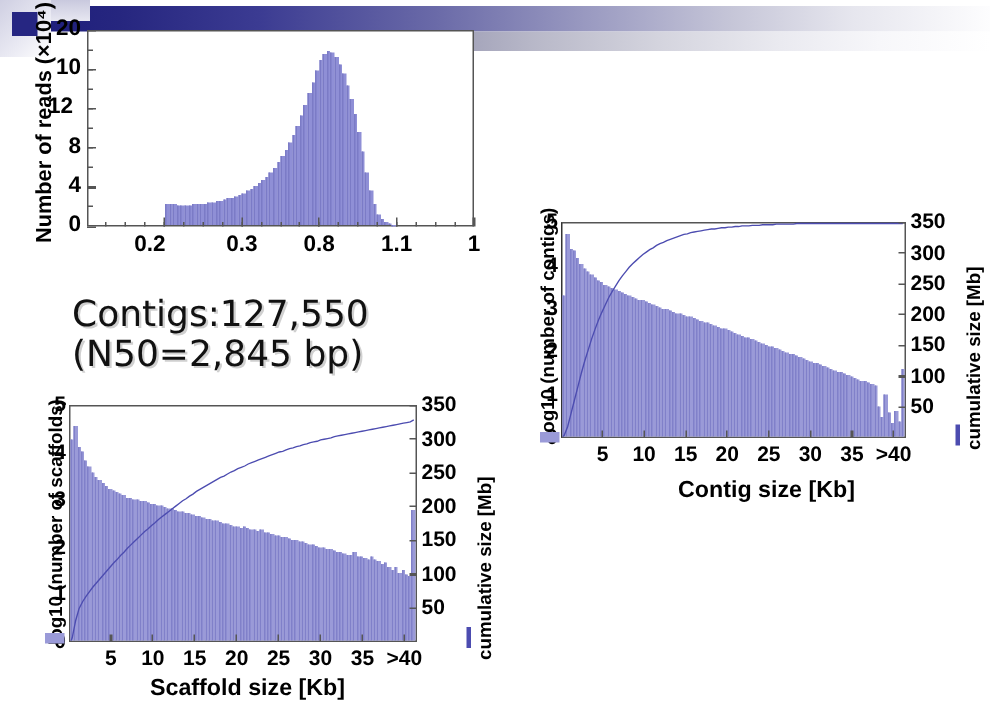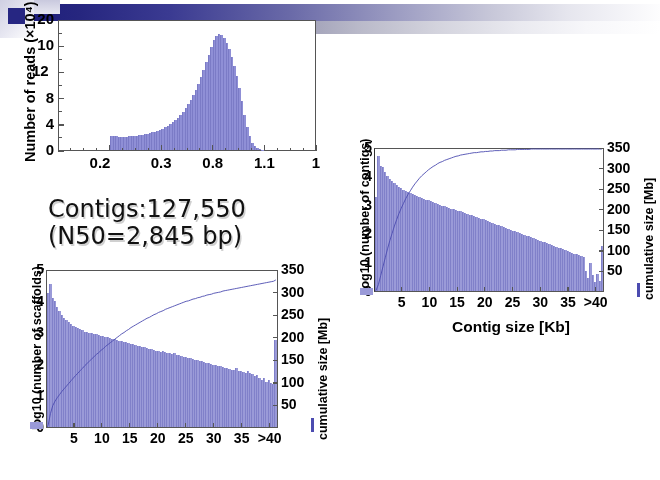--- a/index.html
+++ b/index.html
@@ -499,20 +499,21 @@
         <div style="position: absolute; background: rgb(85, 85, 85); left: 149.207px; top: 161px; width: 1.2px; height: 5px;"></div>
         <div class="tick" style="left: 161.759px; top: 168px; width: 32px; text-align: center;">25</div>
         <div style="position: absolute; background: rgb(85, 85, 85); left: 177.159px; top: 161px; width: 1.2px; height: 5px;"></div>
         <div class="tick" style="left: 189.711px; top: 168px; width: 32px; text-align: center;">30</div>
         <div style="position: absolute; background: rgb(85, 85, 85); left: 205.111px; top: 161px; width: 1.2px; height: 5px;"></div>
         <div class="tick" style="left: 217.663px; top: 168px; width: 32px; text-align: center;">35</div>
         <div style="position: absolute; background: rgb(85, 85, 85); left: 233.063px; top: 161px; width: 1.2px; height: 5px;"></div>
         <div class="tick" style="left: 245.614px; top: 168px; width: 32px; text-align: center;">&gt;40</div>
         <div style="position: absolute; background: rgb(85, 85, 85); left: 261.014px; top: 161px; width: 1.2px; height: 5px;"></div>
       </div>
+    <div class="axlabel" style="left:92px;top:188px;">Scaffold size [Kb]</div>
     <div class="vlabel" style="left:22px;top:168px;">log10 (number of scaffolds)</div>
     <div class="vlabel" style="left:308px;top:178px;">cumulative size [Mb]</div>
     <div class="legend-sw" style="left:22px;top:160px;width:13px;height:7px;"></div>
     <div class="legend-ln" style="left:303px;top:156px;width:3px;height:14px;"></div>
   </div>
 
   <div class="callout" id="contigs-txt">Contigs:127,550
 (N50=2,845 bp)</div>
 
 </div>

